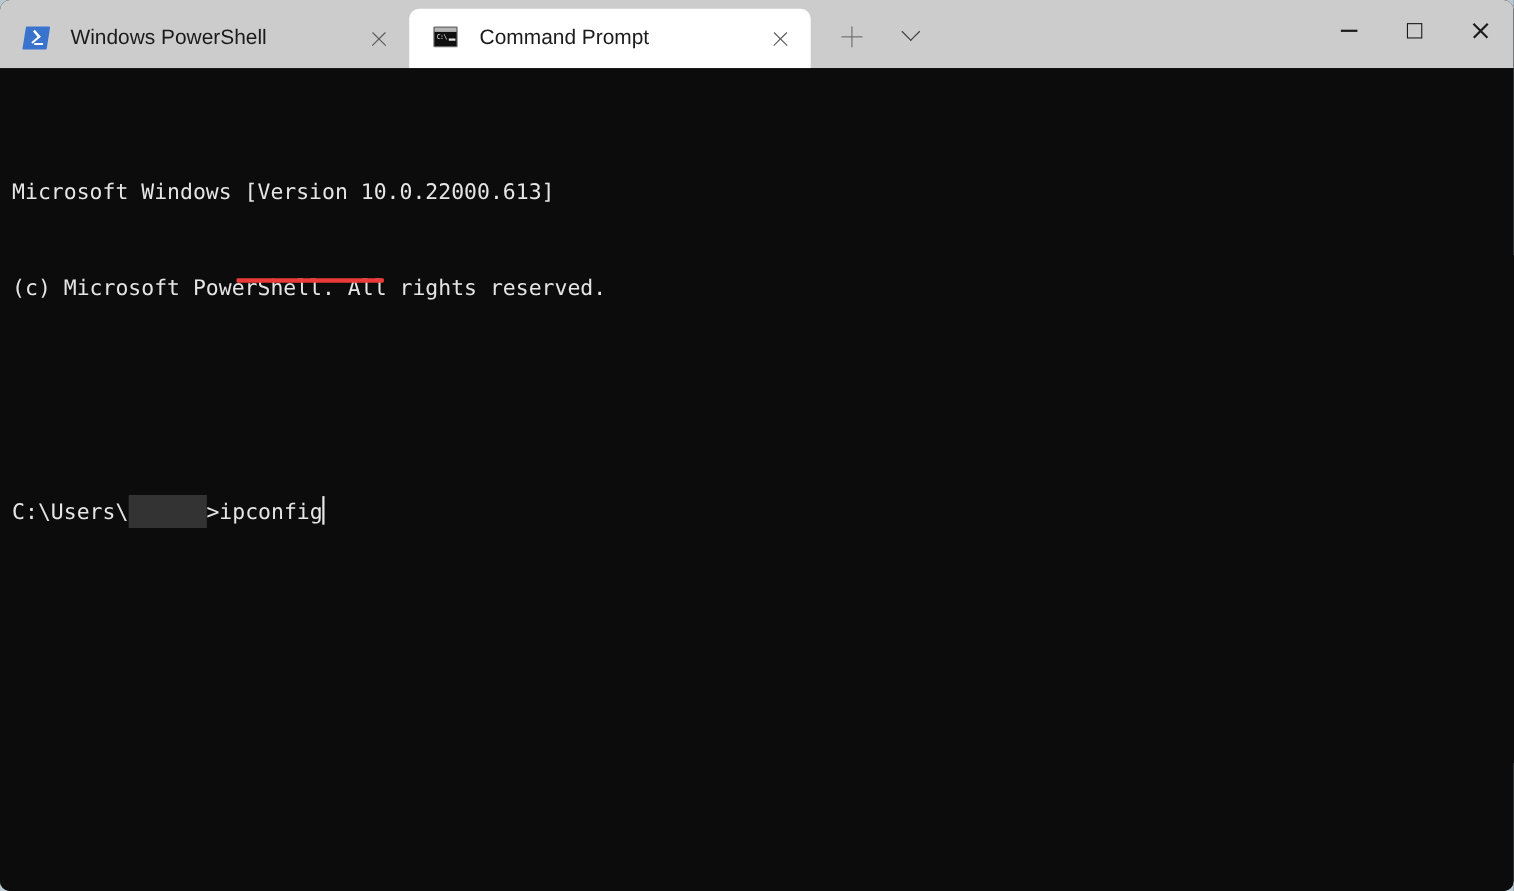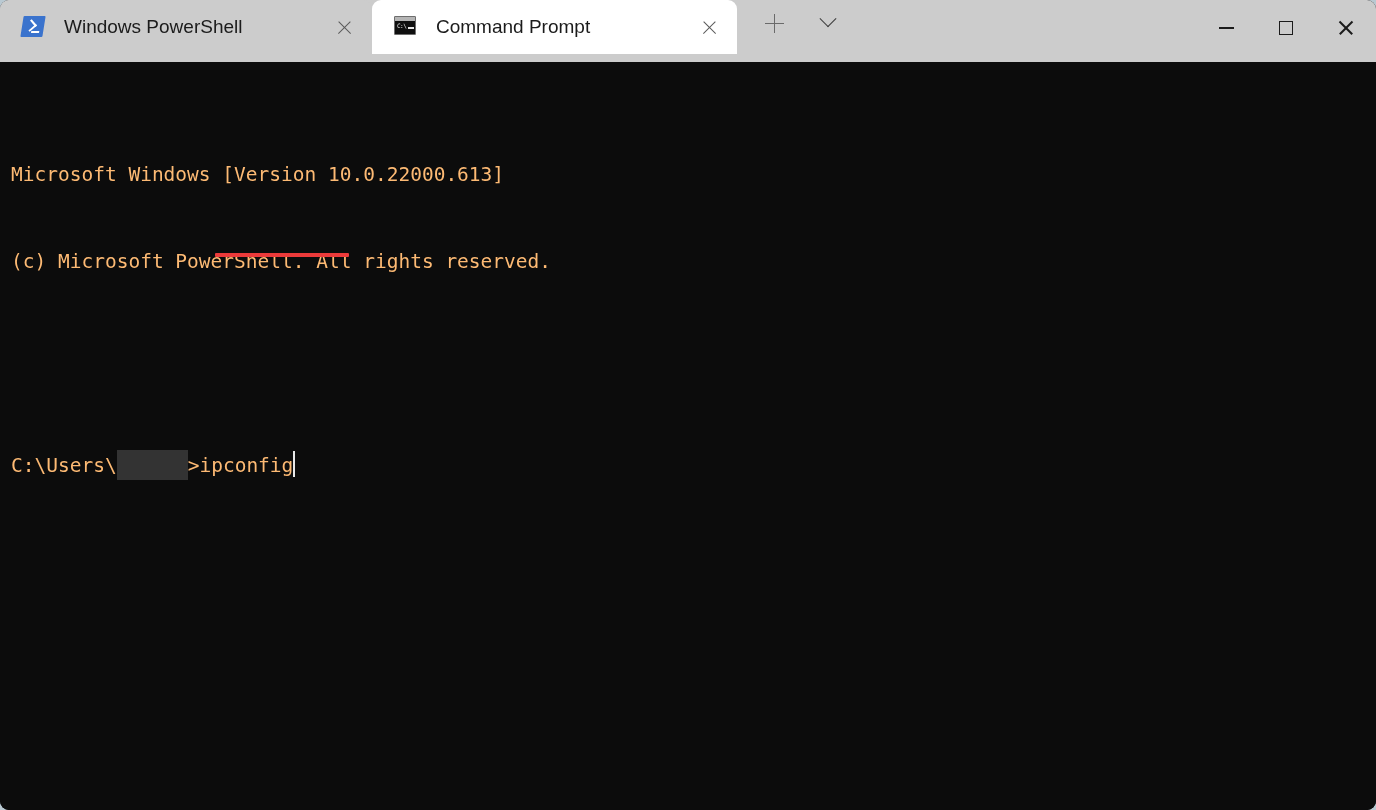--- a/index.html
+++ b/index.html
@@ -30,20 +30,21 @@
     top: 0;
     width: 1376px;
     height: 62px;
     background: #cccccc;
     display: flex;
     align-items: flex-end;
   }
 
   .tab-strip {
     display: flex;
+    align-items: flex-end;
     height: 62px;
   }
 
   .tab {
     position: relative;
     height: 54px;
     display: flex;
     align-items: center;
     box-sizing: border-box;
     padding: 0 0 0 22px;
@@ -255,21 +256,21 @@
   #terminal-body {
     position: absolute;
     left: 0;
     top: 62px;
     width: 1376px;
     height: 748px;
     background: #0c0c0c;
     font-family: "DejaVu Sans Mono", monospace;
     font-size: 19.5px;
     line-height: 29px;
-    color: #fdba74;
+    color: #e5e5e5;
     padding: 11px 0 0 11px;
     box-sizing: border-box;
     white-space: pre;
   }
 
   .term-line {
     height: 29px;
     position: relative;
     white-space: pre;
   }

